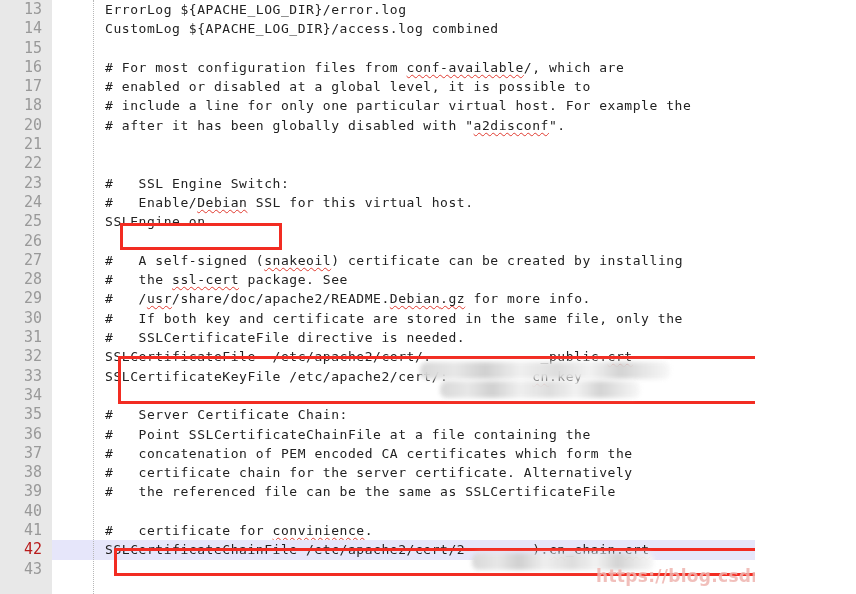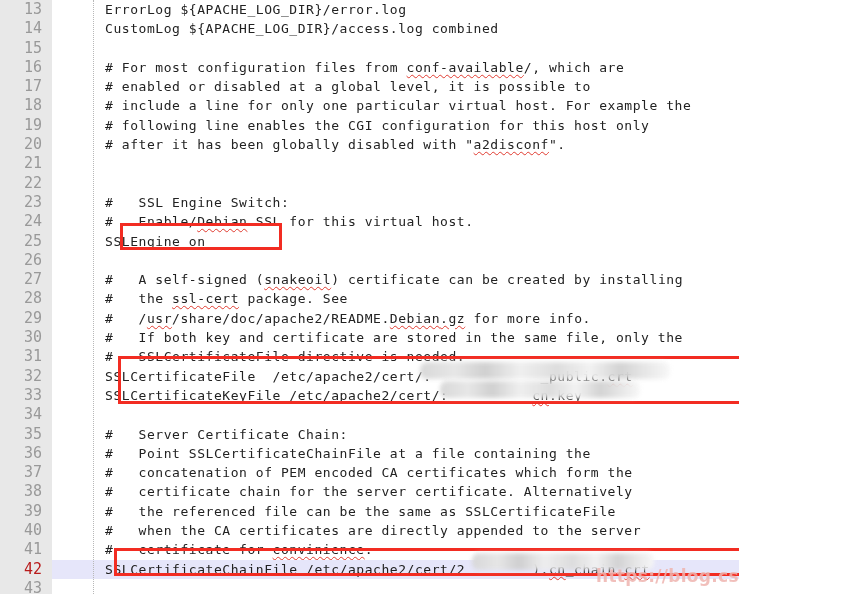--- a/index.html
+++ b/index.html
@@ -8,20 +8,21 @@
     background:#ffffff;
     font-family:"DejaVu Sans Mono","Liberation Mono",monospace;
     overflow:hidden;
     position:relative;
   }
   #editor{
     position:absolute;
     left:0;top:0;
     width:739px;height:594px;
     overflow:hidden;
+    padding-left:16px;
   }
   
   #gutter-bg{
     position:absolute;left:0;top:0;width:52px;height:594px;
     background:#e8e8e8;
   }
   
   #indent-guide{
     position:absolute;left:93px;top:0;width:0;height:594px;
     border-left:1px dotted #b8b8b8;
@@ -101,42 +102,41 @@
 
   <div id="gutter-bg"></div>
 
   <div id="rows">
       <div class="row"><div class="lnum">13</div><div class="code">ErrorLog ${APACHE_LOG_DIR}/error.log</div></div>
       <div class="row"><div class="lnum">14</div><div class="code">CustomLog ${APACHE_LOG_DIR}/access.log combined</div></div>
       <div class="row"><div class="lnum">15</div><div class="code"></div></div>
       <div class="row"><div class="lnum">16</div><div class="code"># For most configuration files from <span class="sq">conf-available</span>/, which are</div></div>
       <div class="row"><div class="lnum">17</div><div class="code"># enabled or disabled at a global level, it is possible to</div></div>
       <div class="row"><div class="lnum">18</div><div class="code"># include a line for only one particular virtual host. For example the</div></div>
-      <div class="row"><div class="lnum">19</div><div class="code"># following line enables the CGI configuration for this host only</div></div>
       <div class="row"><div class="lnum">20</div><div class="code"># after it has been globally disabled with "<span class="sq">a2disconf</span>".</div></div>
       <div class="row"><div class="lnum">21</div></div>
       <div class="row"><div class="lnum">22</div><div class="code"></div></div>
       <div class="row"><div class="lnum">23</div><div class="code">#   SSL Engine Switch:</div></div>
       <div class="row"><div class="lnum">24</div><div class="code">#   Enable/<span class="sq">Debian</span> SSL for this virtual host.</div></div>
       <div class="row"><div class="lnum">25</div><div class="code">SSLEngine on</div></div>
       <div class="row"><div class="lnum">26</div><div class="code"></div></div>
       <div class="row"><div class="lnum">27</div><div class="code">#   A self-signed (<span class="sq">snakeoil</span>) certificate can be created by installing</div></div>
       <div class="row"><div class="lnum">28</div><div class="code">#   the <span class="sq">ssl-cert</span> package. See</div></div>
       <div class="row"><div class="lnum">29</div><div class="code">#   /<span class="sq">usr</span>/share/doc/apache2/README.<span class="sq">Debian</span><span class="sq">.gz</span> for more info.</div></div>
       <div class="row"><div class="lnum">30</div><div class="code">#   If both key and certificate are stored in the same file, only the</div></div>
       <div class="row"><div class="lnum">31</div><div class="code">#   SSLCertificateFile directive is needed.</div></div>
       <div class="row"><div class="lnum">32</div><div class="code">SSLCertificateFile  /etc/apache2/cert/.             _public.<span class="sq">crt</span></div></div>
       <div class="row"><div class="lnum">33</div><div class="code">SSLCertificateKeyFile /etc/apache2/cert/:          <span class="sq">cn</span>.key</div></div>
       <div class="row"><div class="lnum">34</div><div class="code"></div></div>
       <div class="row"><div class="lnum">35</div><div class="code">#   Server Certificate Chain:</div></div>
       <div class="row"><div class="lnum">36</div><div class="code">#   Point SSLCertificateChainFile at a file containing the</div></div>
       <div class="row"><div class="lnum">37</div><div class="code">#   concatenation of PEM encoded CA certificates which form the</div></div>
       <div class="row"><div class="lnum">38</div><div class="code">#   certificate chain for the server certificate. Alternatively</div></div>
       <div class="row"><div class="lnum">39</div><div class="code">#   the referenced file can be the same as SSLCertificateFile</div></div>
-      <div class="row"><div class="lnum">40</div><div class="code">#   when the CA certificates are directly appended to the server</div></div>
+      <div class="row"><div class="lnum">40</div></div>
       <div class="row"><div class="lnum">41</div><div class="code">#   certificate for <span class="sq">convinience</span>.</div></div>
       <div class="row active"><div class="ln-text-bg"></div><div class="lnum">42</div><div class="code">SSLCertificateChainFile /etc/apache2/cert/2        ).<span class="sq">cn</span>_chain.<span class="sq">crt</span></div></div>
       <div class="row"><div class="lnum">43</div><div class="code"></div></div>
     </div>
 
   <div id="indent-guide"></div>
 
   <div id="annotations">
       <div class="redbox" style="left: 120px; top: 223px; width: 162px; height: 27px; border-color: rgb(242, 44, 34);"></div>
       <div class="redbox" style="left: 118px; top: 356px; width: 696px; height: 48px; border-color: rgb(242, 44, 34);"></div>

